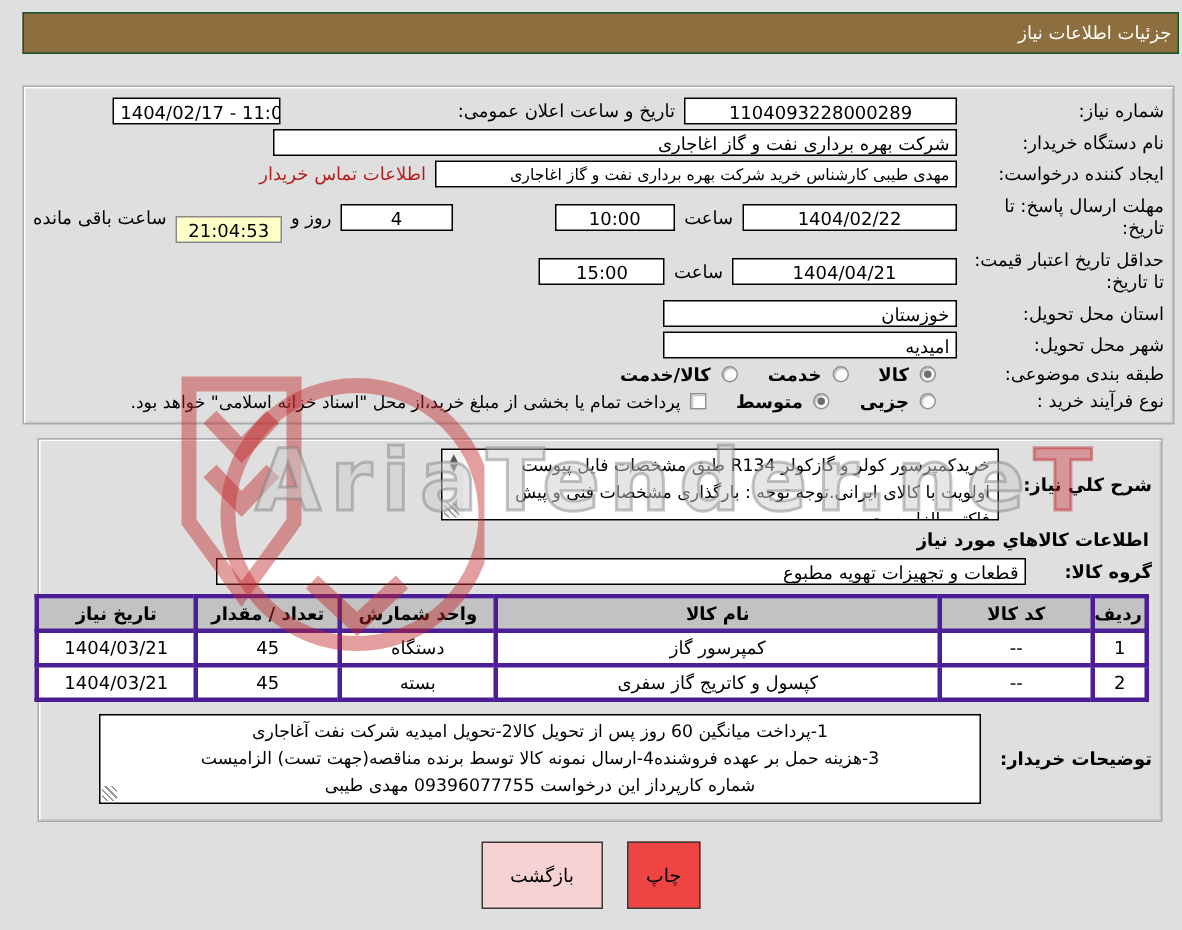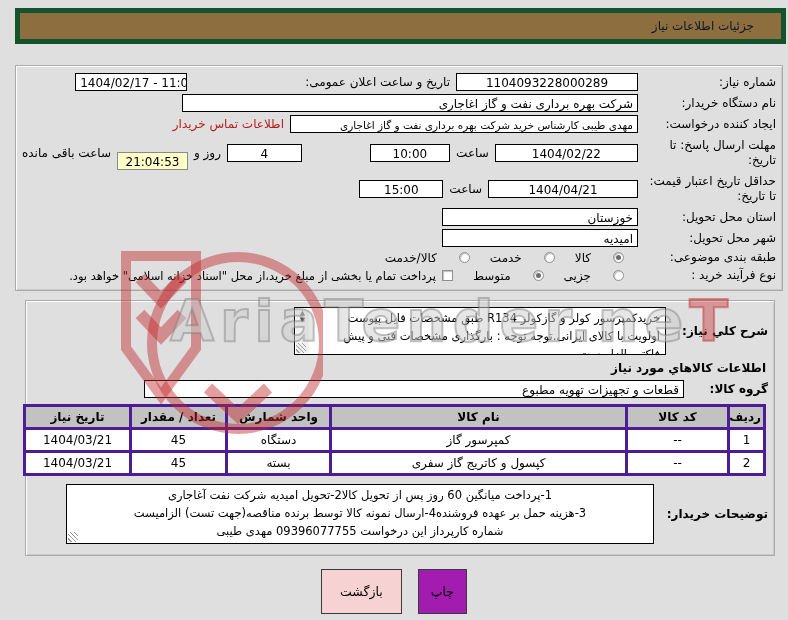--- a/index.html
+++ b/index.html
@@ -5,22 +5,22 @@
   html,body{margin:0;padding:0;}
   body{
     width:788px;height:620px;overflow:hidden;position:relative;
     background:#dfdfdf;
     font-family:"DejaVu Sans","Liberation Sans",sans-serif;
     font-size:12px;color:#000;direction:rtl;
   }
   
   .titlebar{
     margin:8px 2px 0 15px;height:26px;line-height:26px;
-    background:#8d6e3e;border:5px solid #14532d;color:#0f172a;
-    padding:0 27px;font-size:12px;
+    background:#8d6e3e;border:1px solid #14532d;color:#ffffff;
+    padding:0 4px;font-size:12px;
   }
   
   .panel{
     border:1px solid #aaaaaa;box-shadow:1px 1px 0 #ffffff inset, -1px -1px 0 #c9c9c9 inset;
     background:#dfdfdf;
   }
   .panel1{margin:21px 5px 0 15px;padding:7px 6px 4px 6px;}
   .panel2{margin:9px 13px 0 25px;padding:6px 6px 8px 6px;}
   
   .row{display:flex;align-items:center;gap:6px;margin-bottom:3px;}
@@ -35,21 +35,21 @@
   .ltr{direction:ltr;}
   .w180{width:182px;} .w112{width:112px;} .wide{width:456px;} .w310{width:348px;}
   .w150{width:150px;} .w70{width:84px;} .w78{width:78px;} .w74{width:74px;margin-top:16px;}
   .w178{width:196px;} .w540{width:540px;}
   .yellow{background:#ffffc8;border:1px solid #8a8a8a;}
   .link{color:#b91c1c;font-size:12px;white-space:nowrap;cursor:pointer;text-align:center;}
   .mid{white-space:nowrap;}
   .push112{margin-right:112px;}
   .spacer56{width:56px;flex-shrink:0;}
   
-  .radio-item{display:inline-flex;align-items:center;gap:22px;margin-right:14px;}
+  .radio-item{display:inline-flex;align-items:center;gap:7px;margin-right:14px;font-weight:bold;}
   .radio{
     width:11px;height:11px;border-radius:50%;background:#fdfdfd;flex-shrink:0;
     border:1px solid #8f8f8f;box-shadow:inset 1px 1px 1px rgba(0,0,0,.25);
     display:inline-flex;align-items:center;justify-content:center;box-sizing:border-box;
   }
   .radio.sel::after{content:"";width:5px;height:5px;border-radius:50%;background:#6d6d6d;}
   .checkbox{
     width:11px;height:11px;background:#fdfdfd;border:1px solid #8f8f8f;flex-shrink:0;
     box-shadow:inset 1px 1px 1px rgba(0,0,0,.25);box-sizing:border-box;margin-right:14px;
   }
@@ -87,21 +87,21 @@
   table.goods col:nth-child(3){width:296px;}
   table.goods col:nth-child(4){width:104px;}
   table.goods col:nth-child(5){width:96px;}
   table.goods col:nth-child(6){width:106px;}
   
   .footer{display:flex;justify-content:center;gap:16px;margin-top:13px;}
   .btn{
     font-family:inherit;font-size:12.5px;border:1px solid #3a3a3a;padding:2px 12px;
     cursor:pointer;color:#000;
   }
-  .btn-print{background:#a21caf;}
+  .btn-print{background:#ef4444;}
   .btn-back{background:#f6d2d2;padding:14px 18px;}
   
   .watermark{position:absolute;inset:0;pointer-events:none;z-index:10;}
   .wm-logo{position:absolute;left:88px;top:238px;}
   .wm-text{
     position:absolute;left:170px;top:288px;width:620px;
     font-size:57px;font-weight:bold;letter-spacing:6px;white-space:nowrap;
     direction:ltr;text-align:left;
     color:rgba(205,205,205,0.50);
     -webkit-text-stroke:2px rgba(125,125,125,0.45);

